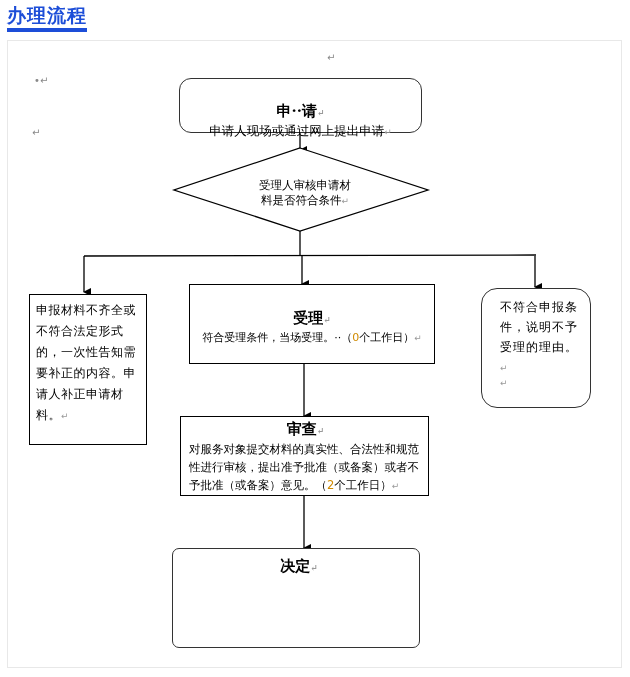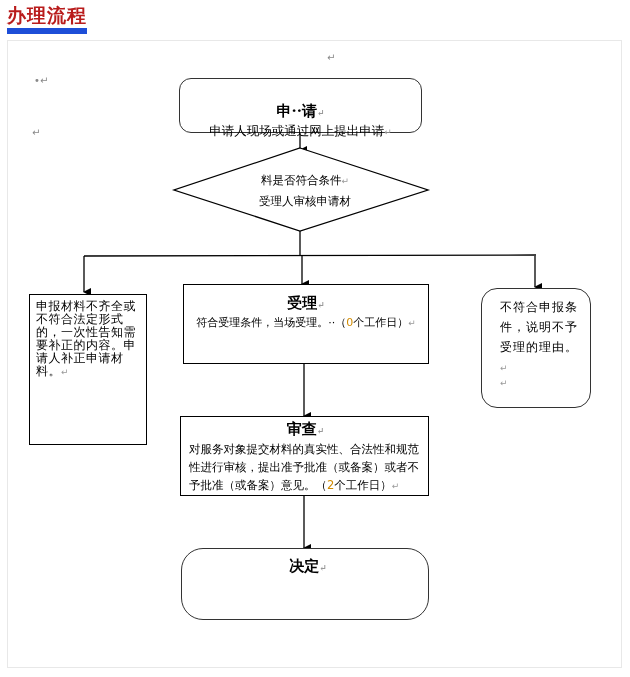--- a/index.html
+++ b/index.html
@@ -1,19 +1,19 @@
 <!DOCTYPE html>
 <html><head>
 <meta charset="utf-8">
 <style>
   html, body { margin: 0; padding: 0; background: #ffffff; }
   body { width: 630px; height: 677px; position: relative; overflow: hidden;
          font-family: "DejaVu Sans", "Liberation Sans", sans-serif; color: #000; }
   .title { position: absolute; left: 7px; top: 4px; font-size: 19px; font-weight: bold;
-           color: #b91c1c; padding-bottom: 2px; border-bottom: 6px solid #1d4ed8;
+           color: #1d4ed8; padding-bottom: 2px; border-bottom: 4px solid #1d4ed8;
            letter-spacing: 1px; line-height: 22px; }
   .frame { position: absolute; left: 7px; top: 40px; width: 615px; height: 628px;
            border: 1px solid #e8e8e8; box-sizing: border-box; }
   .mark { position: absolute; font-size: 10px; color: #888; line-height: 10px; }
   .box { position: absolute; border: 1.5px solid #000; box-sizing: border-box; background: #fff; }
   .rounded { border-radius: 12px; border-color: #333; }
   .btitle { font-weight: bold; font-size: 15px; text-align: center; line-height: 18px;
             font-family: "DejaVu Serif", "Liberation Serif", serif; }
   .btext { font-size: 11.5px; line-height: 18px; }
   .center { text-align: center; }
@@ -50,38 +50,38 @@
   <line x1="304" y1="363" x2="304" y2="416" stroke="#000" stroke-width="1.3" marker-end="url(#arr)"></line>
   <line x1="304" y1="496" x2="304" y2="548" stroke="#000" stroke-width="1.3" marker-end="url(#arr)"></line>
 </svg>
 
 <div class="box rounded" style="left:179px; top:78px; width:243px; height:55px; padding-top:23px;">
   <div class="btitle"><span>申··请</span><span class="ret">↵</span></div>
   <div class="btext center" style="font-size:12.5px;"><span>申请人现场或通过网上提出申请</span><span class="ret">↵</span></div>
 </div>
 
 <div class="diamond-text">
+  <div>受理人审核申请材</div>
   <div style="margin-top:-5px;"><span>料是否符合条件</span><span class="ret">↵</span></div>
-  <div>受理人审核申请材</div>
 </div>
 
 <div class="box" style="left:29px; top:294px; width:118px; height:151px; padding:5px 6px;">
-  <div class="btext" style="font-size:12px; line-height:13px; letter-spacing:0.5px;"><span>申报材料不齐全或不符合法定形式的，一次性告知需要补正的内容。申请人补正申请材料。</span><span class="ret">↵</span></div>
+  <div class="btext" style="font-size:12px; line-height:21px; letter-spacing:0.5px;"><span>申报材料不齐全或不符合法定形式的，一次性告知需要补正的内容。申请人补正申请材料。</span><span class="ret">↵</span></div>
 </div>
 
-<div class="box" style="left:183px; top:284px; width:246px; height:80px; padding-top:9px;">
+<div class="box" style="left:189px; top:284px; width:246px; height:80px; padding-top:24px;">
   <div class="btitle"><span>受理</span><span class="ret">↵</span></div>
   <div class="btext center" style="font-size:11px;"><span>符合受理条件，当场受理。··（</span><span class="num">0</span><span>个工作日）</span><span class="ret">↵</span></div>
 </div>
 
 <div class="box rounded" style="left:481px; top:288px; width:110px; height:120px; padding:8px 10px 0 18px; border-radius:16px;">
   <div class="btext" style="font-size:12px; line-height:20px; letter-spacing:1px;"><span>不符合申报条件，说明不予受理的理由。</span><span class="ret">↵</span></div>
   <div class="ret">↵</div>
 </div>
 
 <div class="box" style="left:180px; top:416px; width:249px; height:80px; padding:3px 6px 8px 8px;">
   <div class="btitle"><span>审查</span><span class="ret">↵</span></div>
   <div class="btext" style="font-size:11.5px; line-height:18px;"><span>对服务对象提交材料的真实性、合法性和规范性进行审核，提出准予批准（或备案）或者不予批准（或备案）意见。（</span><span class="num">2</span><span>个工作日）</span><span class="ret">↵</span></div>
 </div>
 
-<div class="box rounded" style="left:181px; top:548px; width:248px; height:72px; padding:8px 10px 0 16px; border-radius:22px;">
+<div class="box rounded" style="left:172px; top:548px; width:248px; height:100px; padding:8px 10px 0 16px; border-radius:7px;">
   <div class="btitle"><span>决定</span><span class="ret">↵</span></div>
 </div>
 
 </body></html>

